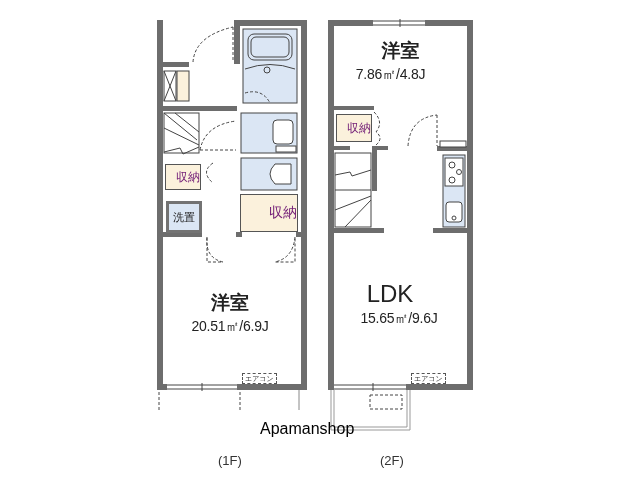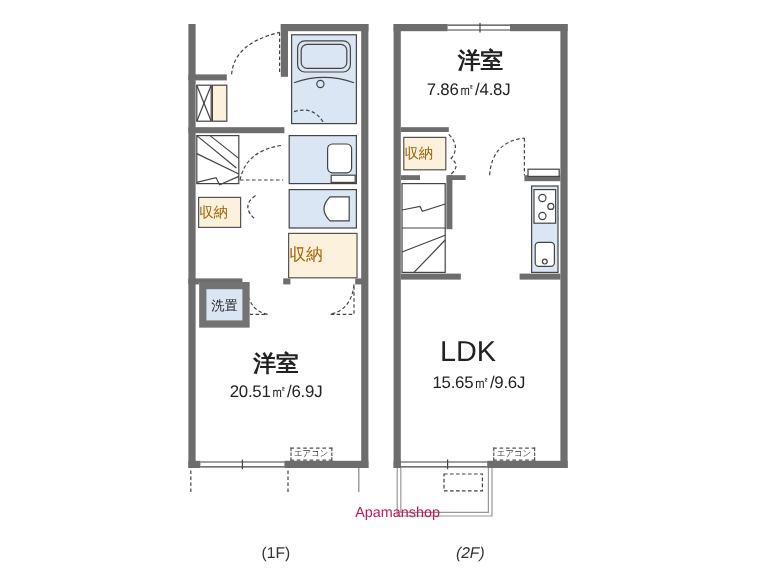--- a/index.html
+++ b/index.html
@@ -1,24 +1,24 @@
 <!DOCTYPE html>
 <html><head>
 <meta charset="utf-8">
 <style>
   html, body { margin: 0; padding: 0; background: #ffffff; }
   body { width: 632px; height: 480px; position: relative; overflow: hidden; font-family: "Liberation Sans", sans-serif; }
   .label { position: absolute; text-align: center; color: #222; white-space: nowrap; }
   .room-name { font-size: 19px; font-weight: bold; }
   .room-area { font-size: 14px; letter-spacing: -0.2px; }
   .ldk-name { font-size: 24px; }
-  .storage { background: #fbf1dc; border: 1px solid #555; position: absolute; font-size: 12px; color: #a16207; display: flex; align-items: center; justify-content: flex-start; }
-  .blue { background: #dbe6f4; border: 6px solid #737373; position: absolute; margin-top: 34px; }
+  .storage { background: #fbf1dc; border: 1px solid #555; position: absolute; font-size: 12px; color: #701a75; display: flex; align-items: center; justify-content: flex-end; }
+  .blue { background: #dbe6f4; border: 3px solid #737373; position: absolute; }
   .floor-label { position: absolute; font-size: 13px; color: #333; }
-  .watermark { position: absolute; font-size: 12px; color: #be185d; margin-left: 36px; }
+  .watermark { position: absolute; font-size: 16px; color: #000000; }
   .aircon { position: absolute; border: 1px dashed #555; font-size: 7px; color: #333; padding: 0 2px; line-height: 9px; }
   svg { position: absolute; left: 0; top: 0; }
 </style>
 </head>
 <body>
 
 <svg width="632" height="480">
   <g fill="#6d6d6d">
 
     <rect x="157" y="20" width="6" height="370"></rect>
@@ -154,13 +154,13 @@
 <div class="label room-name" style="left:334px;top:38px;width:133px;">洋室</div>
 <div class="label room-area" style="left:334px;top:66px;width:113px;">7.86㎡/4.8J</div>
 
 <div class="label ldk-name" style="left:334px;top:280px;width:112px;">LDK</div>
 <div class="label room-area" style="left:334px;top:310px;width:130px;">15.65㎡/9.6J</div>
 <div class="aircon" style="left:411px;top:373px;">エアコン</div>
 
 <div class="watermark" style="left:260px;top:420px;">Apamanshop</div>
 
 <div class="floor-label" style="left:218px;top:453px;text-align:center;">(1F)</div>
-<div class="floor-label" style="left:380px;top:453px;font-style:italic;">(2F)</div>
+<div class="floor-label" style="left:380px;top:453px;">(2F)</div>
 
 </body></html>

